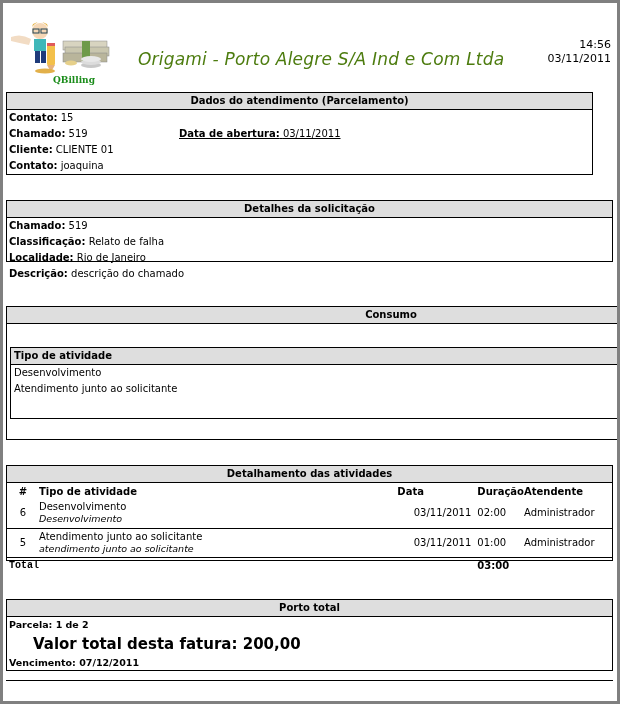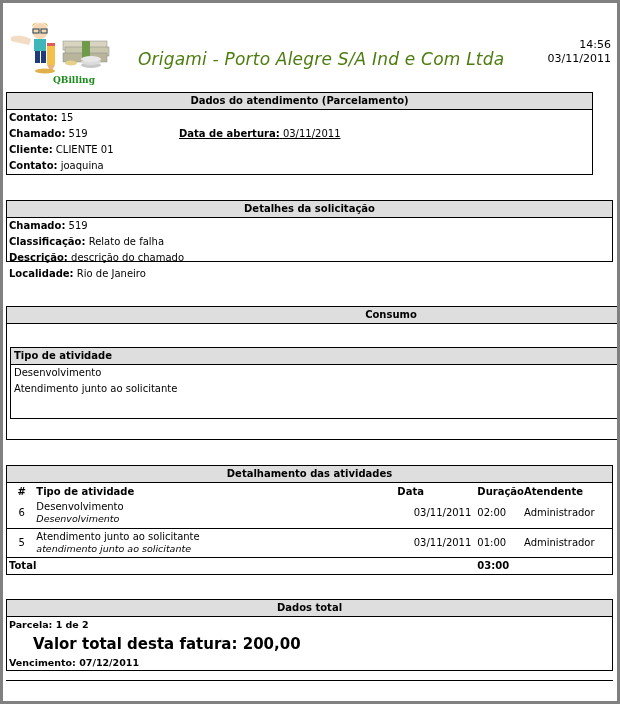--- a/index.html
+++ b/index.html
@@ -23,21 +23,21 @@
   }
   .row { font-size: 10px; height: 16px; line-height: 16px; padding-left: 2px; white-space: nowrap; position: relative; }
   .lbl { font-weight: bold; }
   .col2 { position: absolute; left: 172px; top: 0; text-decoration: underline; }
   
   .consumo { top: 303px; width: 620px; height: 134px; }
   .inner-table { position: absolute; left: 3px; top: 40px; width: 620px; height: 72px; border: 1px solid #000; }
   .inner-head { background: #dedede; border-bottom: 1px solid #000; height: 17px; line-height: 16px; font-size: 10px; font-weight: bold; padding-left: 3px; }
   .inner-row { font-size: 10px; height: 16px; line-height: 16px; padding-left: 3px; }
   
-  .act { top: 462px; width: 607px; height: 110px; }
+  .act { top: 462px; width: 607px; height: 96px; }
   .act table { border-collapse: collapse; width: 100%; font-size: 10px; }
   .act th { font-weight: bold; text-align: left; height: 16px; }
   .act td { vertical-align: middle; }
   .act .num { width: 28px; text-align: center; }
   .act tr.data td { height: 29px; line-height: 12px; }
   .act tr.data { border-bottom: 1px solid #000; }
   .act .it { font-style: italic; font-size: 9.5px; }
   .act tr.total td { font-weight: bold; height: 16px; }
   .r { text-align: right; }
   
@@ -91,22 +91,22 @@
       <span class="col2"><span class="lbl">Data de abertura:</span> <span>03/11/2011</span></span>
     </div>
     <div class="row"><span class="lbl">Cliente:</span> <span>CLIENTE 01</span></div>
     <div class="row"><span class="lbl">Contato:</span> <span>joaquina</span></div>
   </div>
 
   <div class="box" style="top:197px; width:607px; height:62px;">
     <div class="box-title">Detalhes da solicitação</div>
     <div class="row"><span class="lbl">Chamado:</span> <span>519</span></div>
     <div class="row"><span class="lbl">Classificação:</span> <span>Relato de falha</span></div>
+    <div class="row"><span class="lbl">Localidade:</span> <span>Rio de Janeiro</span></div>
     <div class="row"><span class="lbl">Descrição:</span> <span>descrição do chamado</span></div>
-    <div class="row"><span class="lbl">Localidade:</span> <span>Rio de Janeiro</span></div>
   </div>
 
   <div class="box consumo">
     <div class="box-title" style="padding-left:150px;">Consumo</div>
     <div class="inner-table">
       <div class="inner-head">Tipo de atividade</div>
       <div class="inner-row">Desenvolvimento</div>
       <div class="inner-row">Atendimento junto ao solicitante</div>
     </div>
   </div>
@@ -136,32 +136,32 @@
         <td class="num">5</td>
         <td>
               <div>Atendimento junto ao solicitante</div>
               <div class="it">atendimento junto ao solicitante</div>
             </td>
         <td class="r" style="padding-right:6px;">03/11/2011</td>
         <td>01:00</td>
         <td>Administrador</td>
       </tr>
       <tr class="total">
-        <td style="text-align:center; padding-left:2px;">Total</td>
+        <td style="text-align:center; padding-left:2px;font-family:Liberation Mono, monospace;">Total</td>
         <td></td>
         <td></td>
         <td>03:00</td>
         <td></td>
       </tr>
     </tbody>
       </table>
   </div>
 
   <div class="box valor">
-    <div class="box-title">Dados total</div>
+    <div class="box-title">Porto total</div>
     <div class="small">Parcela: 1 de 2</div>
     <div class="big">Valor total desta fatura: 200,00</div>
     <div class="small">Vencimento: 07/12/2011</div>
   </div>
 
   <div class="footer-line"></div>
   <div class="footer">Gerado por : Administrador</div>
 </div>
 
 </body></html>

